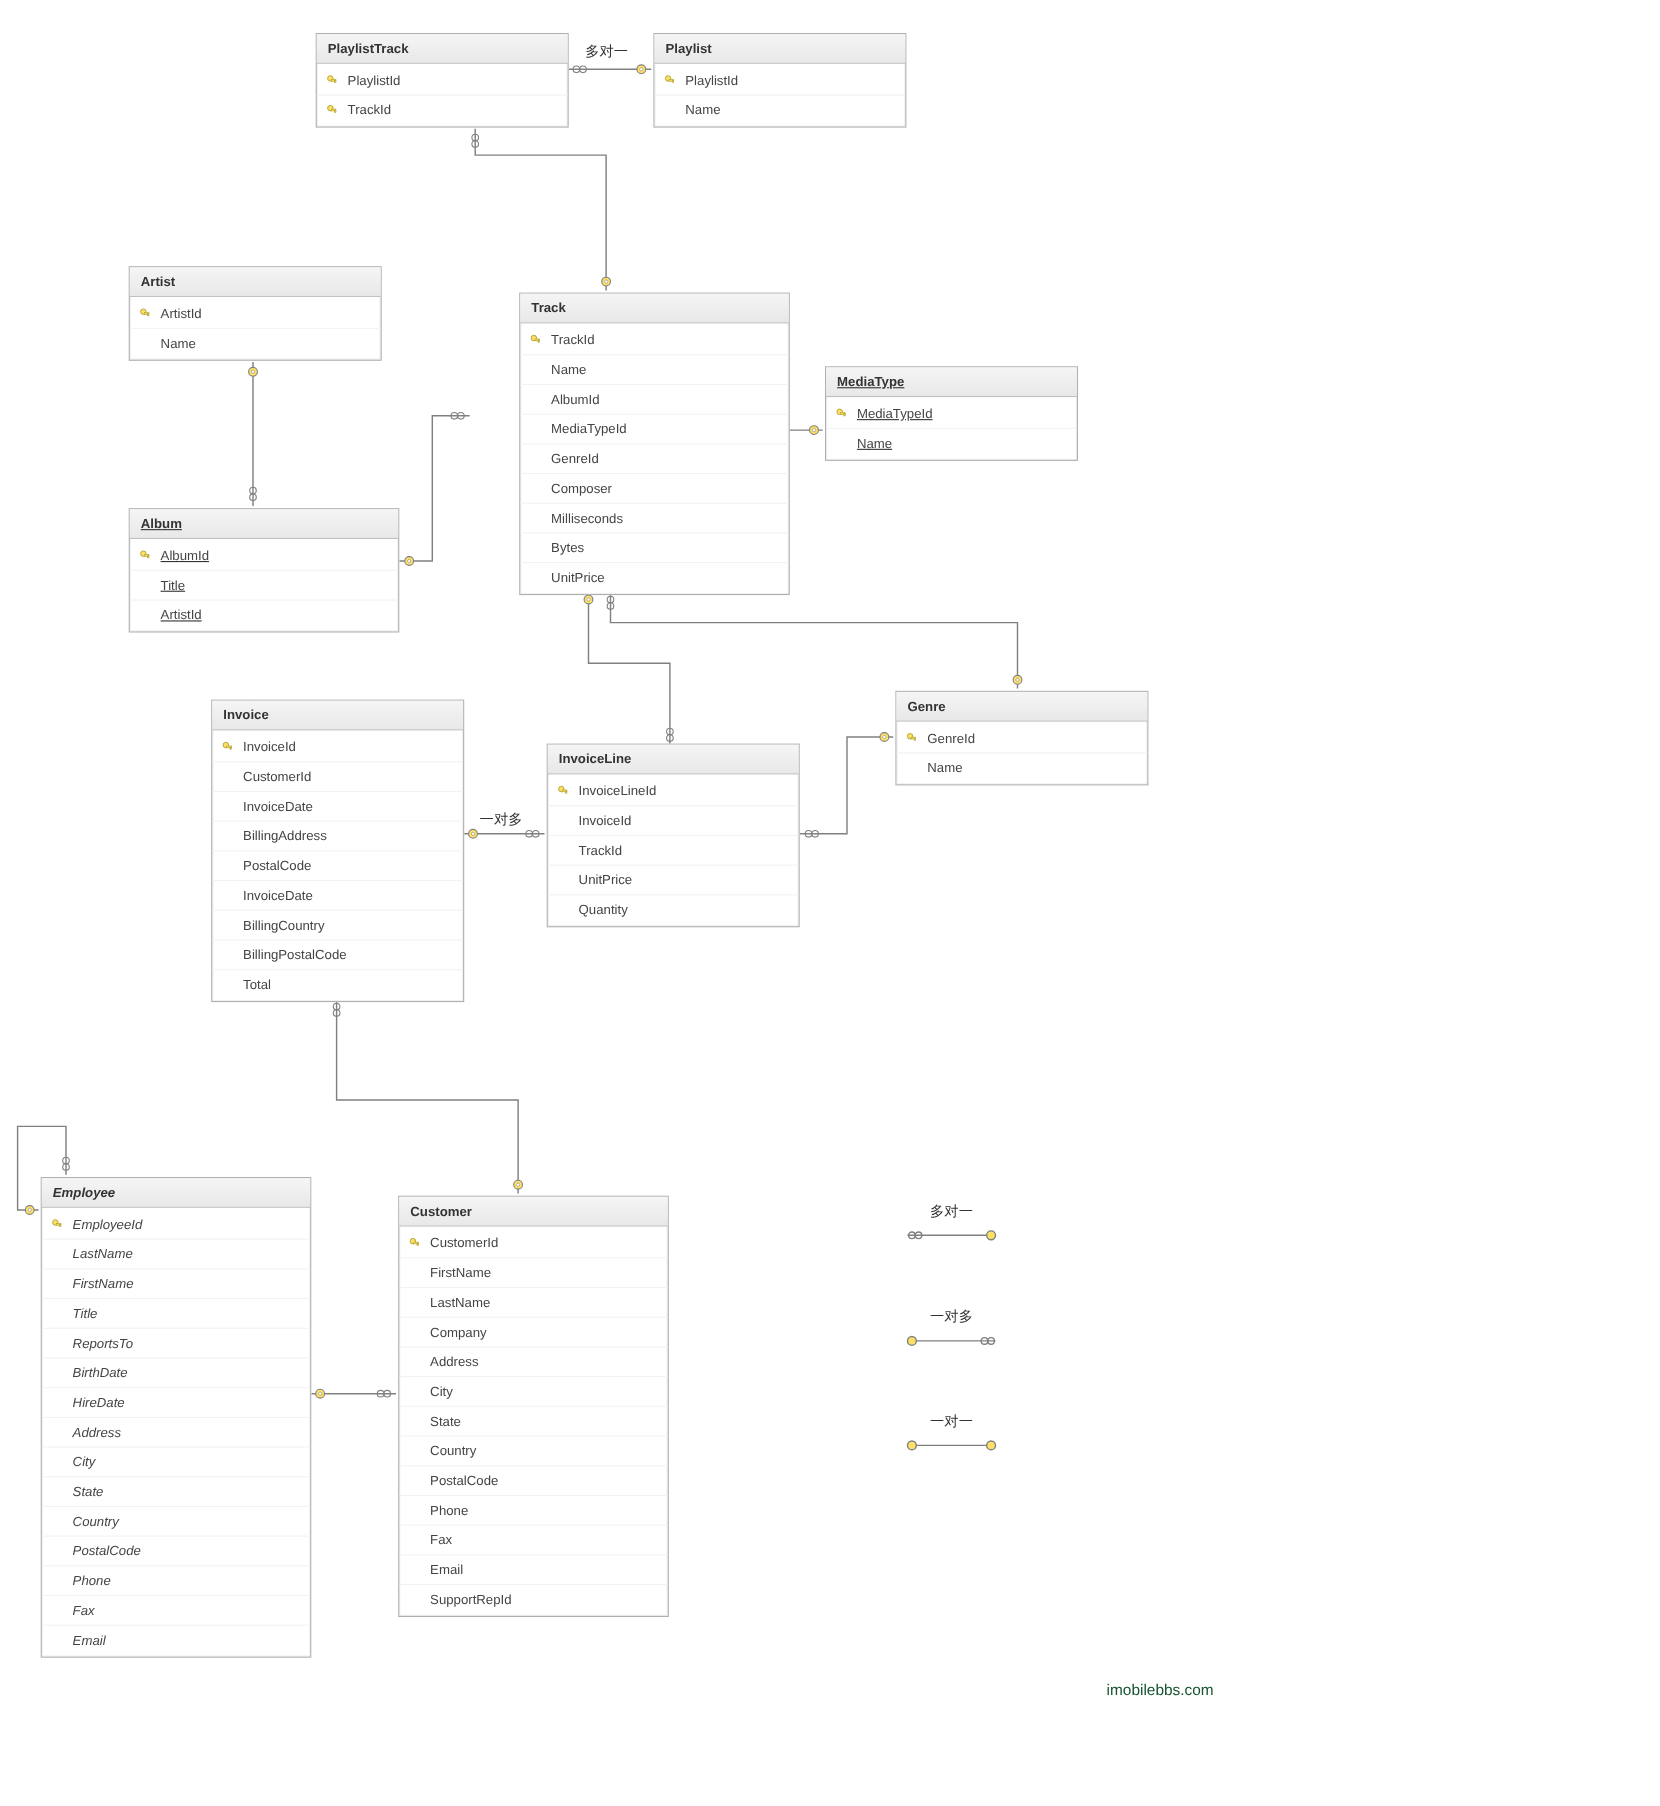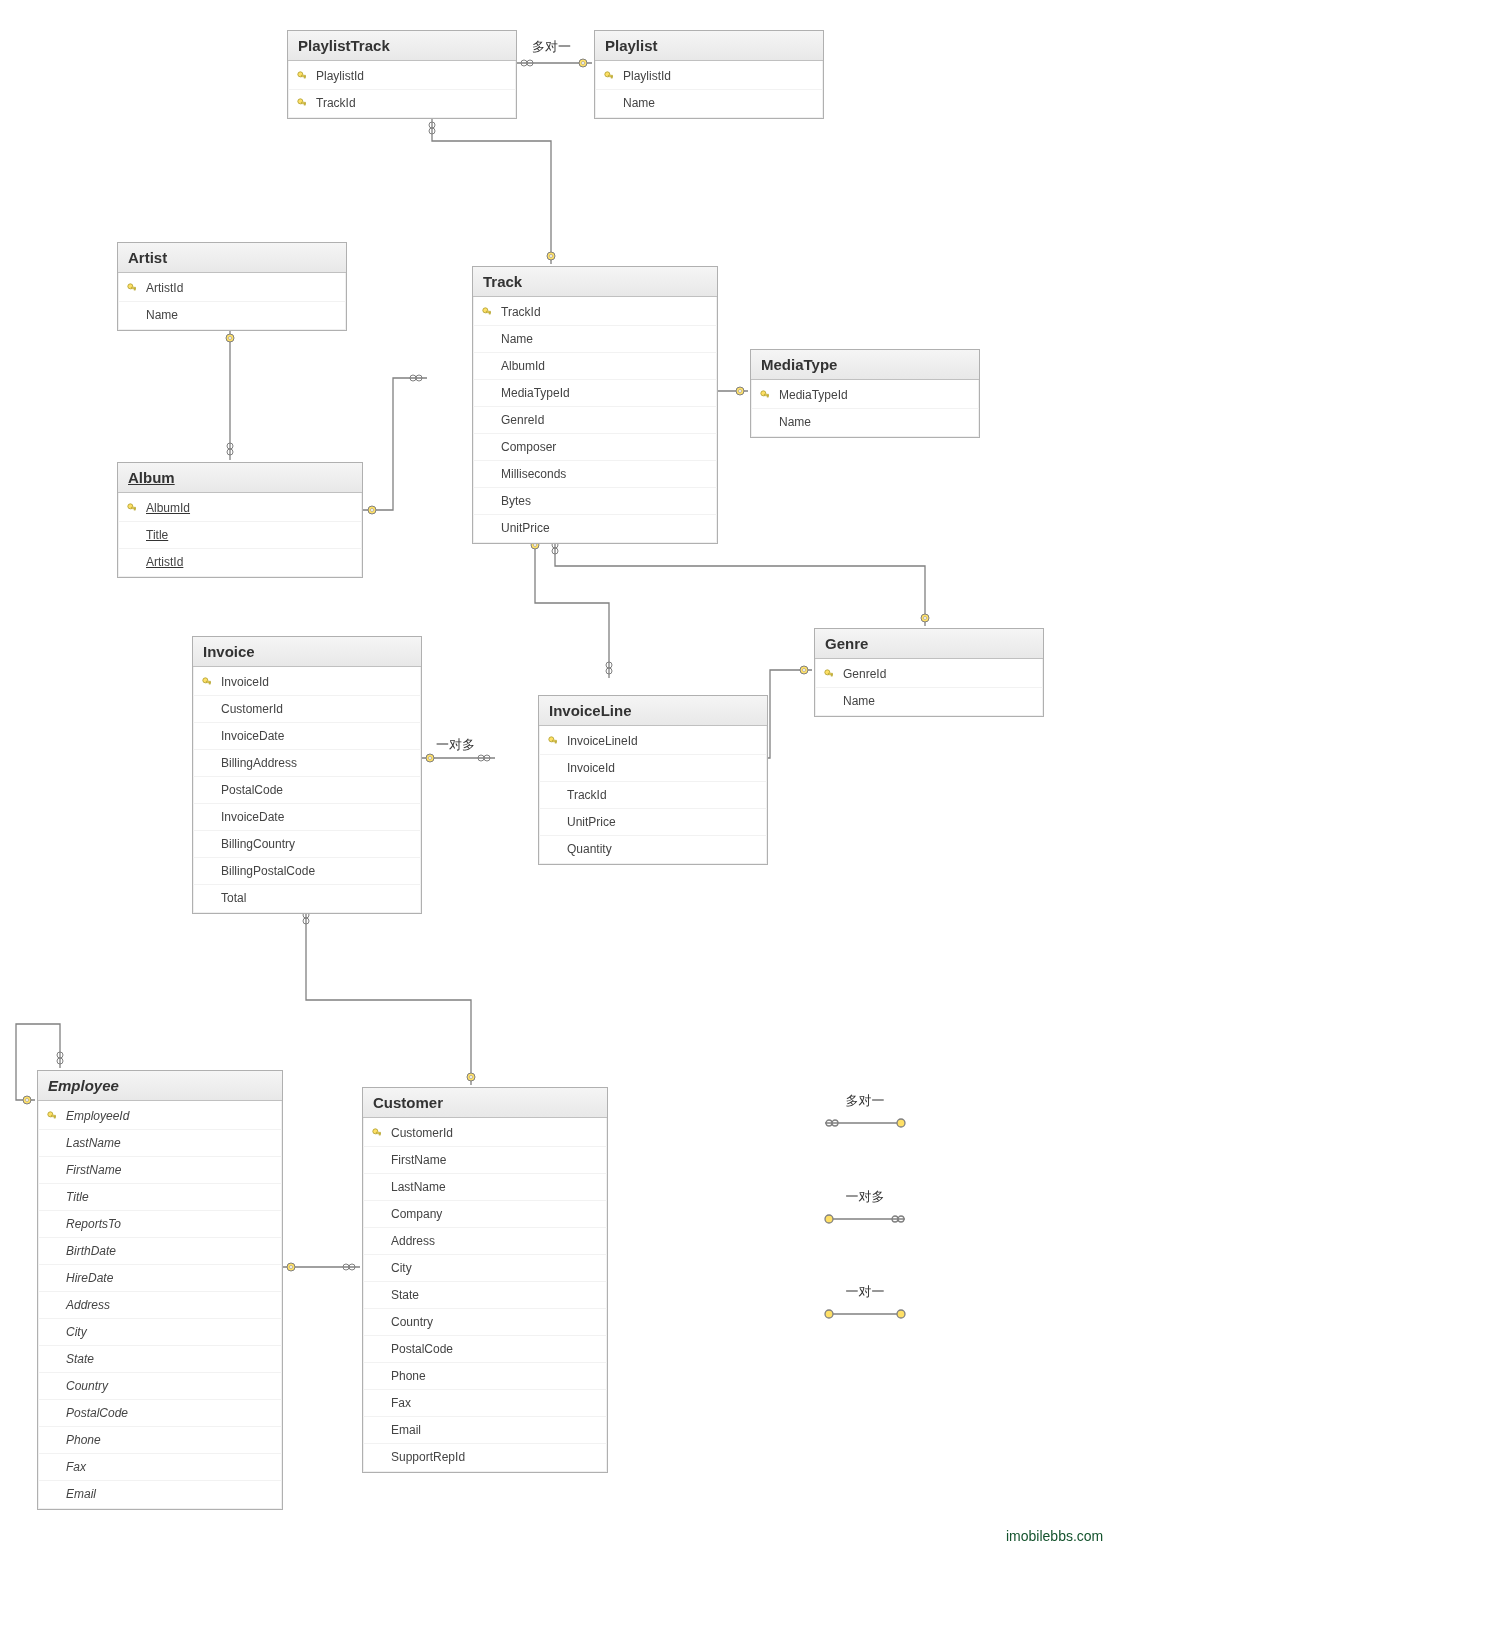--- a/index.html
+++ b/index.html
@@ -16,21 +16,21 @@
     position: absolute;
     background: #fff;
     border: 1px solid #b0b0b0;
     box-shadow: 0 0 0 1px #f0f0f0 inset;
   }
   .table-header {
     background: linear-gradient(#f5f5f5, #e8e8e8);
     border-bottom: 1px solid #c0c0c0;
     padding: 6px 10px;
     font-weight: bold;
-    font-size: 15px;
+    font-size: 12px;
     color: #333;
   }
   .table-body {
     padding: 2px 0;
   }
   .col-row {
     display: flex;
     align-items: center;
     padding: 3px 6px;
     border-bottom: 1px solid #f2f2f2;
@@ -255,21 +255,21 @@
         <div class="col-row">
           <span class="key-cell"></span>
           <span>Bytes</span>
         </div>
         <div class="col-row">
           <span class="key-cell"></span>
           <span>UnitPrice</span>
         </div>
       </div>
     </div>
-    <div class="table-box" style="left: 750px; top: 349px; width: 228px;">
+    <div class="table-box" style="left: 750px; top: 333px; width: 228px; text-decoration: underline;">
       <div class="table-header">MediaType</div>
       <div class="table-body">
         <div class="col-row">
           <span class="key-cell">
             <svg class="key-icon" viewBox="0 0 12 12">
               <circle cx="4" cy="4" r="3" fill="#ffe066" stroke="#b0a030" stroke-width="1"></circle>
               <rect x="5" y="5" width="5" height="2" fill="#ffe066" stroke="#b0a030" stroke-width="0.7"></rect>
               <rect x="8.5" y="6" width="1.5" height="2.5" fill="#ffe066" stroke="#b0a030" stroke-width="0.7"></rect>
             </svg>
           </span>
@@ -363,21 +363,21 @@
         <div class="col-row">
           <span class="key-cell"></span>
           <span>BillingPostalCode</span>
         </div>
         <div class="col-row">
           <span class="key-cell"></span>
           <span>Total</span>
         </div>
       </div>
     </div>
-    <div class="table-box" style="left: 497px; top: 695px; width: 228px; margin-left: 41px;">
+    <div class="table-box" style="left: 497px; top: 676px; width: 228px;">
       <div class="table-header">InvoiceLine</div>
       <div class="table-body">
         <div class="col-row">
           <span class="key-cell">
             <svg class="key-icon" viewBox="0 0 12 12">
               <circle cx="4" cy="4" r="3" fill="#ffe066" stroke="#b0a030" stroke-width="1"></circle>
               <rect x="5" y="5" width="5" height="2" fill="#ffe066" stroke="#b0a030" stroke-width="0.7"></rect>
               <rect x="8.5" y="6" width="1.5" height="2.5" fill="#ffe066" stroke="#b0a030" stroke-width="0.7"></rect>
             </svg>
           </span>

